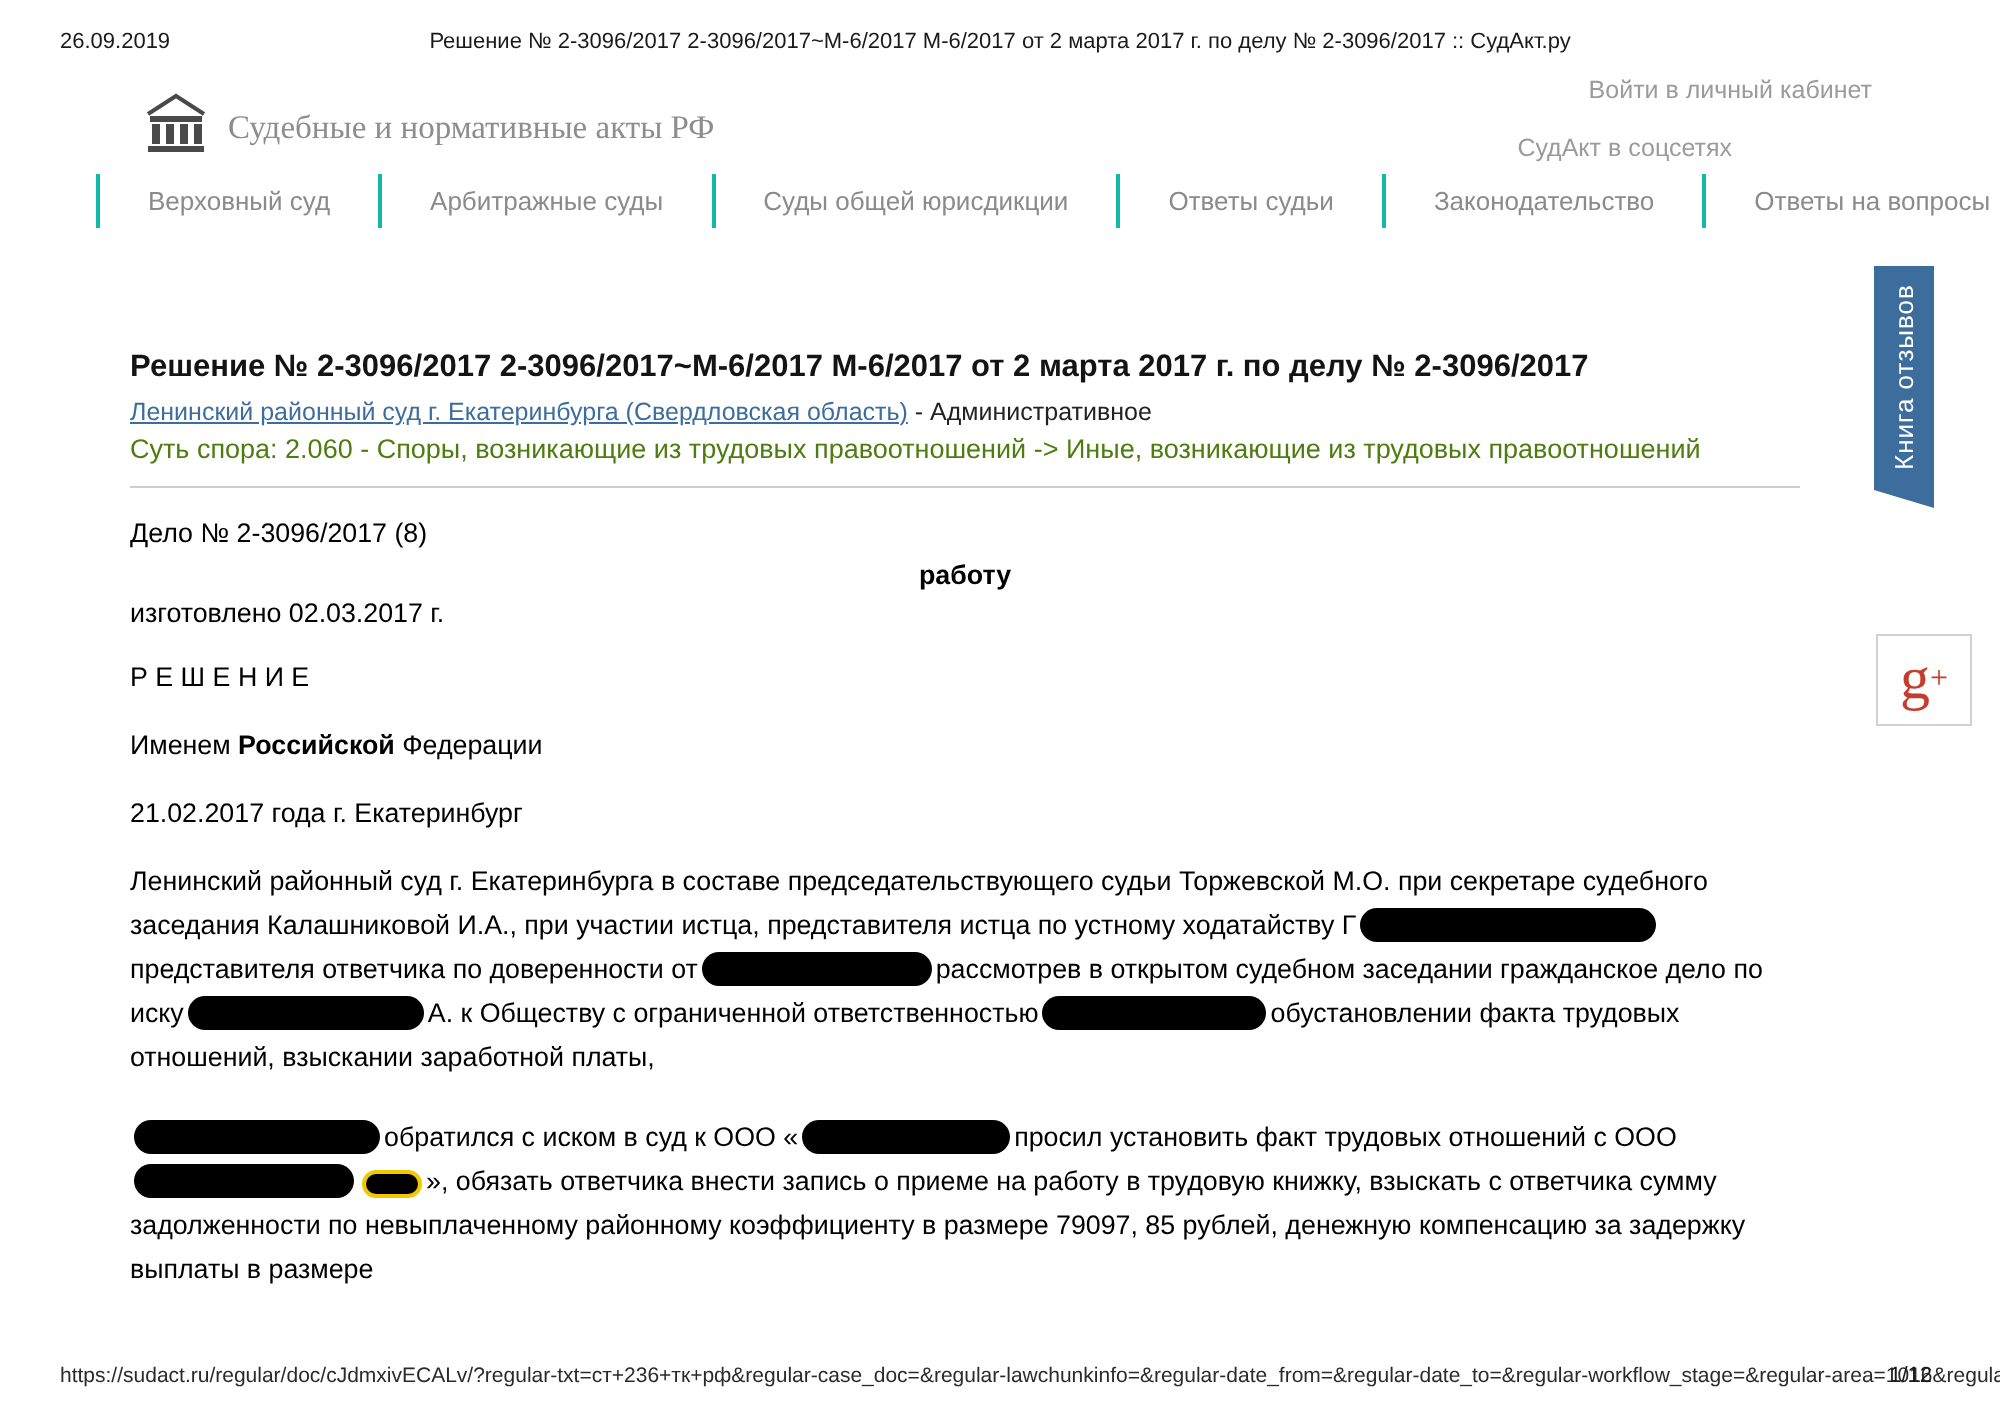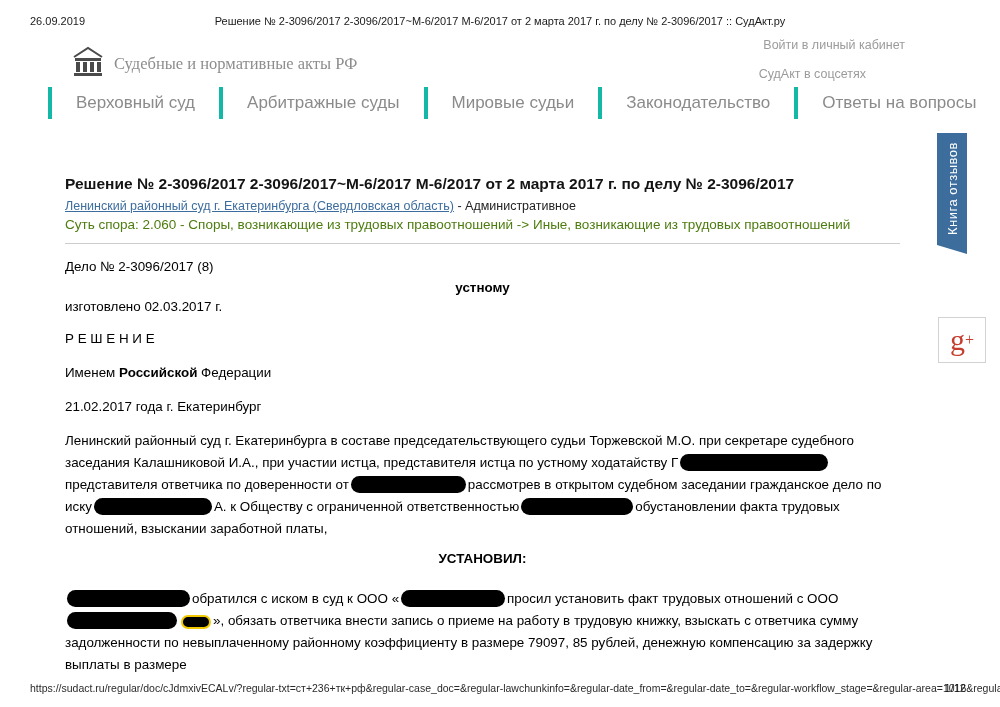--- a/index.html
+++ b/index.html
@@ -5,26 +5,26 @@
   * { margin:0; padding:0; box-sizing:border-box; }
   html,body { width:1000px; height:707px; background:#ffffff; font-family:"Liberation Sans", sans-serif; color:#000; overflow:hidden; position:relative; }
 
   
   .ph-date { position:absolute; top:15px; left:30px; font-size:11px; color:#1a1a1a; }
   .ph-title { position:absolute; top:15px; left:120px; right:120px; text-align:center; font-size:11px; color:#1a1a1a; white-space:nowrap; overflow:hidden; }
   .pf-url { position:absolute; bottom:13px; left:30px; font-size:10.5px; color:#2a2a2a; white-space:nowrap; }
   .pf-page { position:absolute; bottom:13px; right:34px; font-size:11px; color:#1a1a1a; }
 
   
-  .login { position:absolute; top:38px; right:95px; font-size:12.5px; color:#9b9b9b; cursor:pointer; }
+  .login { position:absolute; top:38px; right:64px; font-size:12.5px; color:#9b9b9b; cursor:pointer; }
   .logo-row { position:absolute; top:46px; left:72px; display:flex; align-items:center; gap:10px; }
   .logo-text { font-family:"Liberation Serif", serif; font-size:16.5px; color:#8d8d8d; }
   .social { position:absolute; top:67px; right:134px; font-size:12.5px; color:#9b9b9b; }
   .nav { position:absolute; top:87px; left:48px; display:flex; }
-  .nav-item { padding:6px 24px; font-size:17px; color:#8b8b8b; border-left:4px solid #14b8a6; cursor:pointer; white-space:nowrap; }
+  .nav-item { padding:6px 24px; font-size:13px; color:#8b8b8b; border-left:2px solid #14b8a6; cursor:pointer; white-space:nowrap; }
   .nav-item:last-child { border-right:1px solid #e4e4e4; }
 
   
   .feedback-tab { position:absolute; top:133px; right:33px; width:30px; height:112px; background:#3c6d9c; cursor:pointer; }
   .feedback-tab::after { content:""; position:absolute; bottom:-9px; left:0; width:0; height:0; border-top:9px solid #3c6d9c; border-left:30px solid transparent; }
   .feedback-tab .vtext { position:absolute; inset:0; display:flex; align-items:center; justify-content:center; writing-mode:vertical-rl; transform:rotate(180deg); color:#fff; font-size:13px; letter-spacing:.5px; }
   .gplus { position:absolute; top:317px; right:14px; width:48px; height:46px; background:#fff; border:1px solid #d2d2d2; display:flex; align-items:center; justify-content:center; font-family:"Liberation Serif", serif; color:#c63d2e; cursor:pointer; }
   .gplus .g { font-size:30px; line-height:1; }
   .gplus .plus { font-size:16px; vertical-align:9px; }
 
@@ -70,21 +70,22 @@
     </svg>
   </span>
   <span class="logo-text">Судебные и нормативные акты РФ</span>
 </div>
 
 <div class="social">СудАкт в соцсетях</div>
 
 <div class="nav">
   <div class="nav-item">Верховный суд</div>
   <div class="nav-item">Арбитражные суды</div>
-  <div class="nav-item">Мировые судьи</div>
+  <div class="nav-item">Суды общей юрисдикции</div>
+  <div class="nav-item">Ответы судьи</div>
   <div class="nav-item">Законодательство</div>
   <div class="nav-item">Ответы на вопросы</div>
 </div>
 
 <div class="feedback-tab">
   <span class="vtext">Книга отзывов</span>
 </div>
 <div class="gplus">
   <span class="g">g</span>
     <span class="plus">+</span>
@@ -96,28 +97,27 @@
   <div class="meta-line">
     <span class="court-link">Ленинский районный суд г. Екатеринбурга (Свердловская область)</span><span> - Административное</span>
   </div>
 
   <div class="dispute">Суть спора: 2.060 - Споры, возникающие из трудовых правоотношений -&gt; Иные, возникающие из трудовых правоотношений</div>
   <div class="rule"></div>
 
   <div class="doc">
     <p>Дело № 2-3096/2017 (8)</p>
 
-    <p class="tight center b">устному</p>
+    <p class="tight center b">работу</p>
     <p class="tight">изготовлено 02.03.2017 г.</p>
 
     <p>Р Е Ш Е Н И Е</p>
 
     <p><span>Именем </span><span class="b">Российской</span><span> Федерации</span></p>
 
     <p>21.02.2017 года г. Екатеринбург</p>
 
     <p><span>Ленинский районный суд г. Екатеринбурга в составе председательствующего судьи Торжевской М.О. при секретаре судебного заседания Калашниковой И.А., при участии истца, представителя истца по устному ходатайству Г</span><span class="rd" style="width:148px"></span><span>представителя ответчика по доверенности от</span><span class="rd" style="width:115px"></span><span>рассмотрев в открытом судебном заседании гражданское дело по иску</span><span class="rd" style="width:118px"></span><span>А. к Обществу с ограниченной ответственностью</span><span class="rd" style="width:112px"></span><span>обустановлении факта трудовых отношений, взыскании заработной платы,</span></p>
 
-    <p class="center b ust">УСТАНОВИЛ:</p>
 
     <p class="para2"><span class="rd" style="width:123px"></span><span>обратился с иском в суд к ООО «</span><span class="rd" style="width:104px"></span><span>просил установить факт трудовых отношений с ООО</span><span class="rd" style="width:110px"></span><span class="rd-y" style="width:30px"></span><span>», обязать ответчика внести запись о приеме на работу в трудовую книжку, взыскать с ответчика сумму задолженности по невыплаченному районному коэффициенту в размере 79097, 85 рублей, денежную компенсацию за задержку выплаты в размере</span></p>
   </div>
 </div>
 
 </body></html>

